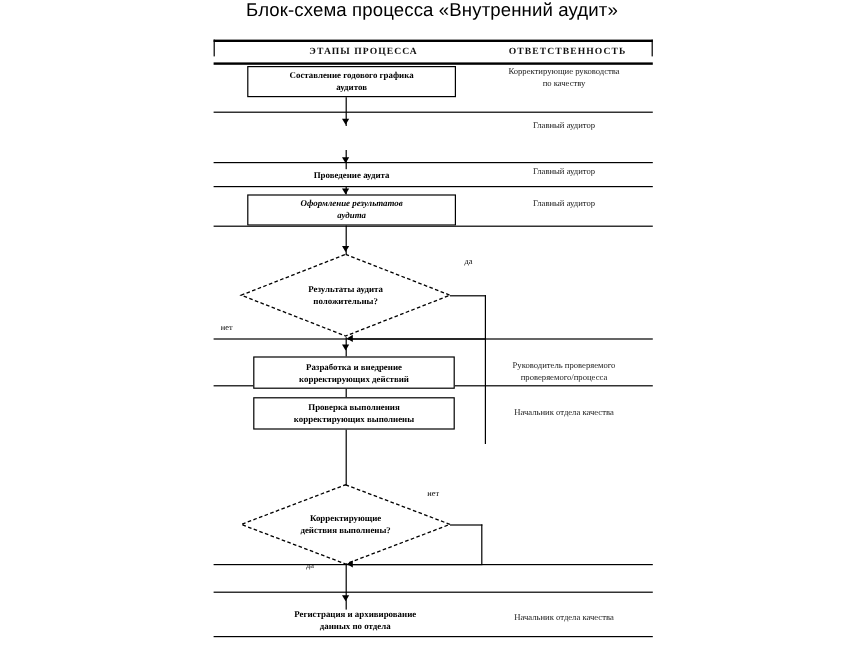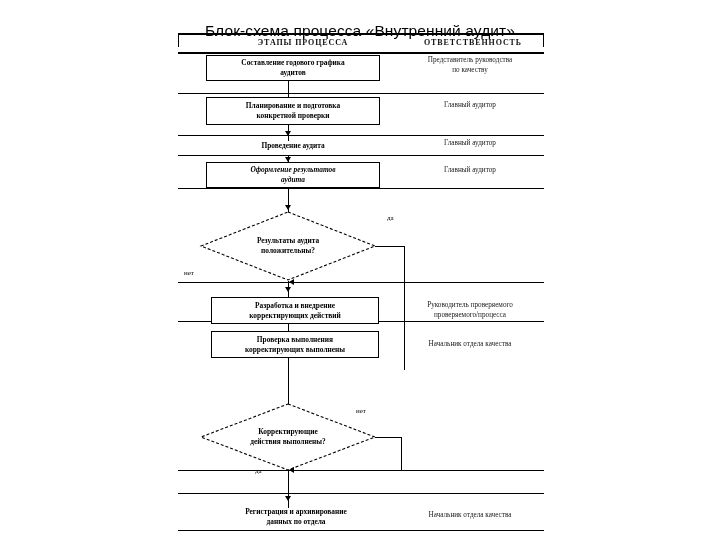--- a/index.html
+++ b/index.html
@@ -11,21 +11,21 @@
     width: 720px;
     height: 540px;
     font-family: "Liberation Serif", "DejaVu Serif", serif;
     color: #000000;
     overflow: hidden;
     position: relative;
   }
   #page-title {
     position: absolute;
     left: 0;
-    top: 22px;
+    top: 0;
     width: 720px;
     text-align: center;
     font-family: "Liberation Sans", "DejaVu Sans", sans-serif;
     font-size: 15.5px;
     font-weight: 400;
     letter-spacing: 0.1px;
     color: #000;
   }
   #chart {
     position: absolute;
@@ -156,29 +156,25 @@
   <div class="ln hline" style="left:0px; top:460px; width:366px;"></div>
   <div class="ln hline" style="left:0px; top:497px; width:366px;"></div>
 
   <div class="hdr-label" style="left:25px; top:5px; width:200px;">ЭТАПЫ ПРОЦЕССА</div>
   <div class="hdr-label" style="left:230px; top:5px; width:130px;">ОТВЕТСТВЕННОСТЬ</div>
 
   <div class="pbox" style="left:28px; top:22px; width:174px; height:26px;">
     <span style="white-space:pre-line;">Составление годового графика
 аудитов</span>
   </div>
-  <div class="resp" style="left:218px; top:23px; width:148px;">Представитель руководства
+  <div class="resp" style="left:218px; top:23px; width:148px;">Корректирующие руководства
 по качеству</div>
   <div class="ln vline" style="left:110px; top:48px; height:24px;"></div>
   <div class="arrow-down" style="left:107.3px; top:66px;"></div>
 
-  <div class="pbox" style="left:28px; top:64px; width:174px; height:28px;">
-    <span style="white-space:pre-line;">Планирование и подготовка
-конкретной проверки</span>
-  </div>
   <div class="resp" style="left:218px; top:68px; width:148px;">Главный аудитор</div>
   <div class="ln vline" style="left:110px; top:92px; height:16px;"></div>
   <div class="arrow-down" style="left:107.3px; top:98px;"></div>
 
   <div class="pbox noborder" style="left:28px; top:105px; width:174px; height:16px;">
     <span style="white-space:pre-line;">Проведение аудита</span>
   </div>
   <div class="resp" style="left:218px; top:106px; width:148px;">Главный аудитор</div>
   <div class="ln vline" style="left:110px; top:122px; height:11px;"></div>
   <div class="arrow-down" style="left:107.3px; top:124px;"></div>

